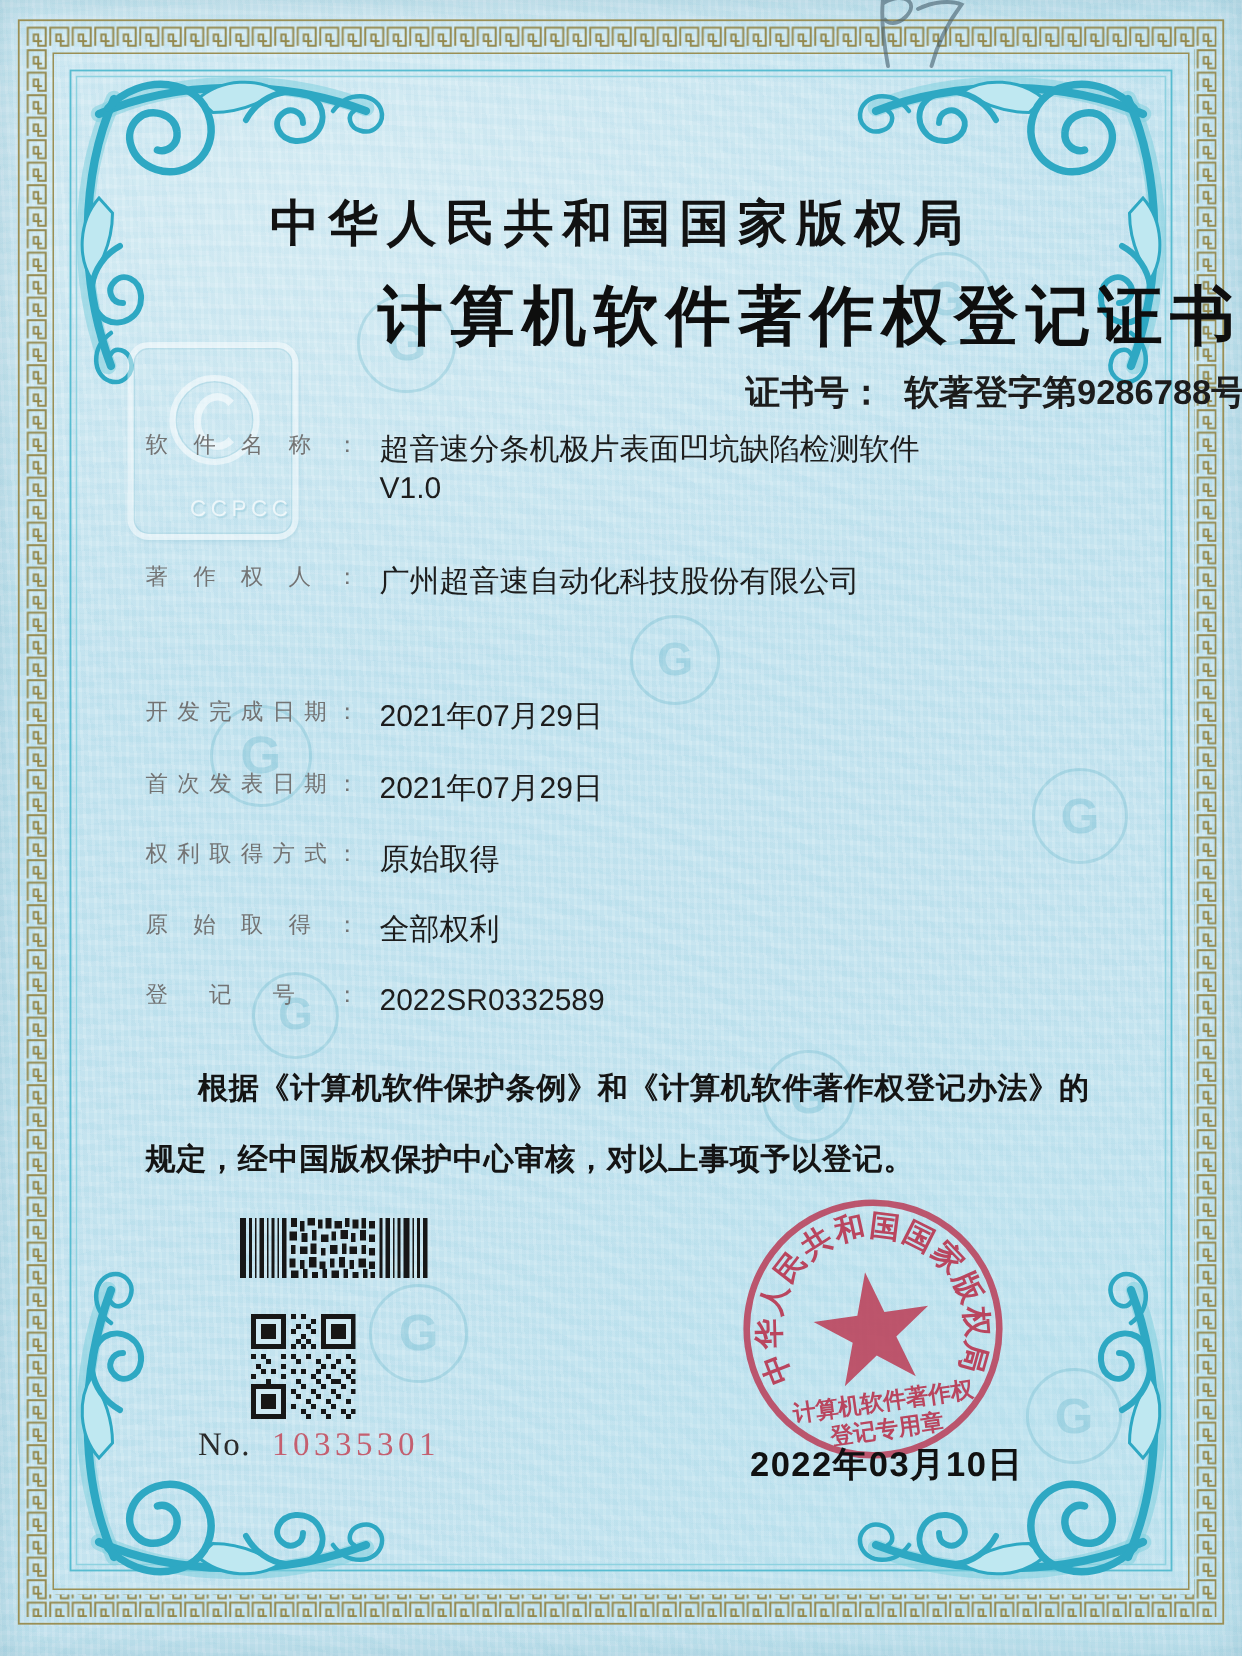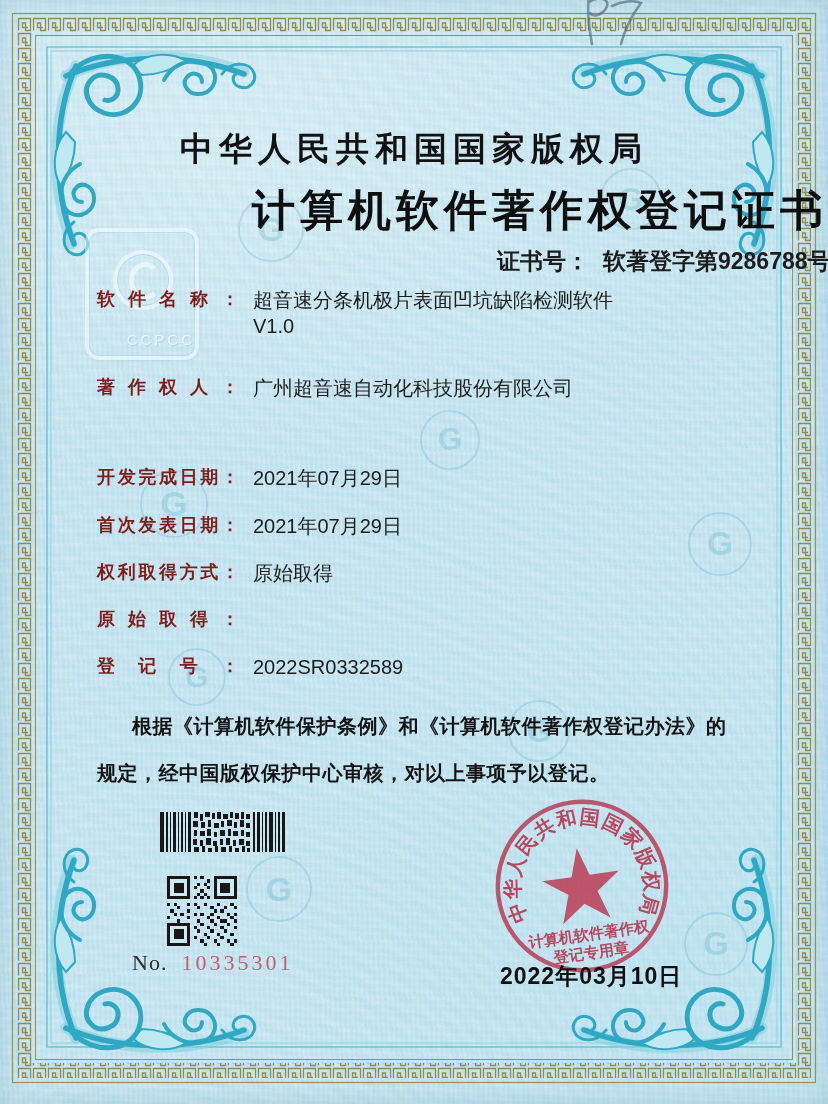--- a/index.html
+++ b/index.html
@@ -59,21 +59,21 @@
   }
   .certno{
     position:absolute;left:497px;top:246px;font-size:23px;font-weight:700;color:#1c1c1c;
     white-space:nowrap;
   }
   .certno .v{margin-left:14px;}
   .field{
     position:absolute;left:97px;display:flex;align-items:flex-start;white-space:nowrap;
   }
   .field .lbl{
-    display:inline-block;width:142px;font-size:18px;font-weight:700;color:#7f1d1d;
+    display:inline-block;width:142px;font-size:15px;font-weight:400;color:#737373;
     text-align:justify;text-align-last:justify;
   }
   .field .val{
     margin-left:14px;font-size:20px;color:#1d1d1d;line-height:26px;white-space:normal;width:400px;
   }
   .statement{
     position:absolute;left:97px;top:703px;width:656px;color:#141414;
     font-size:20px;line-height:47px;font-weight:600;letter-spacing:.5px;
   }
   .statement .l1{text-indent:35px;}
@@ -200,20 +200,21 @@
   <div class="field" style="top:513px;">
     <span class="lbl">首次发表日期：</span>
     <span class="val">2021年07月29日</span>
   </div>
   <div class="field" style="top:560px;">
     <span class="lbl">权利取得方式：</span>
     <span class="val">原始取得</span>
   </div>
   <div class="field" style="top:607px;">
     <span class="lbl">原始取得：</span>
+    <span class="val">全部权利</span>
   </div>
   <div class="field" style="top:654px;">
     <span class="lbl">登记号：</span>
     <span class="val">2022SR0332589</span>
   </div>
 
   <div class="statement">
     <div class="l1">根据《计算机软件保护条例》和《计算机软件著作权登记办法》的</div>
     <div class="l2">规定，经中国版权保护中心审核，对以上事项予以登记。</div>
   </div>

